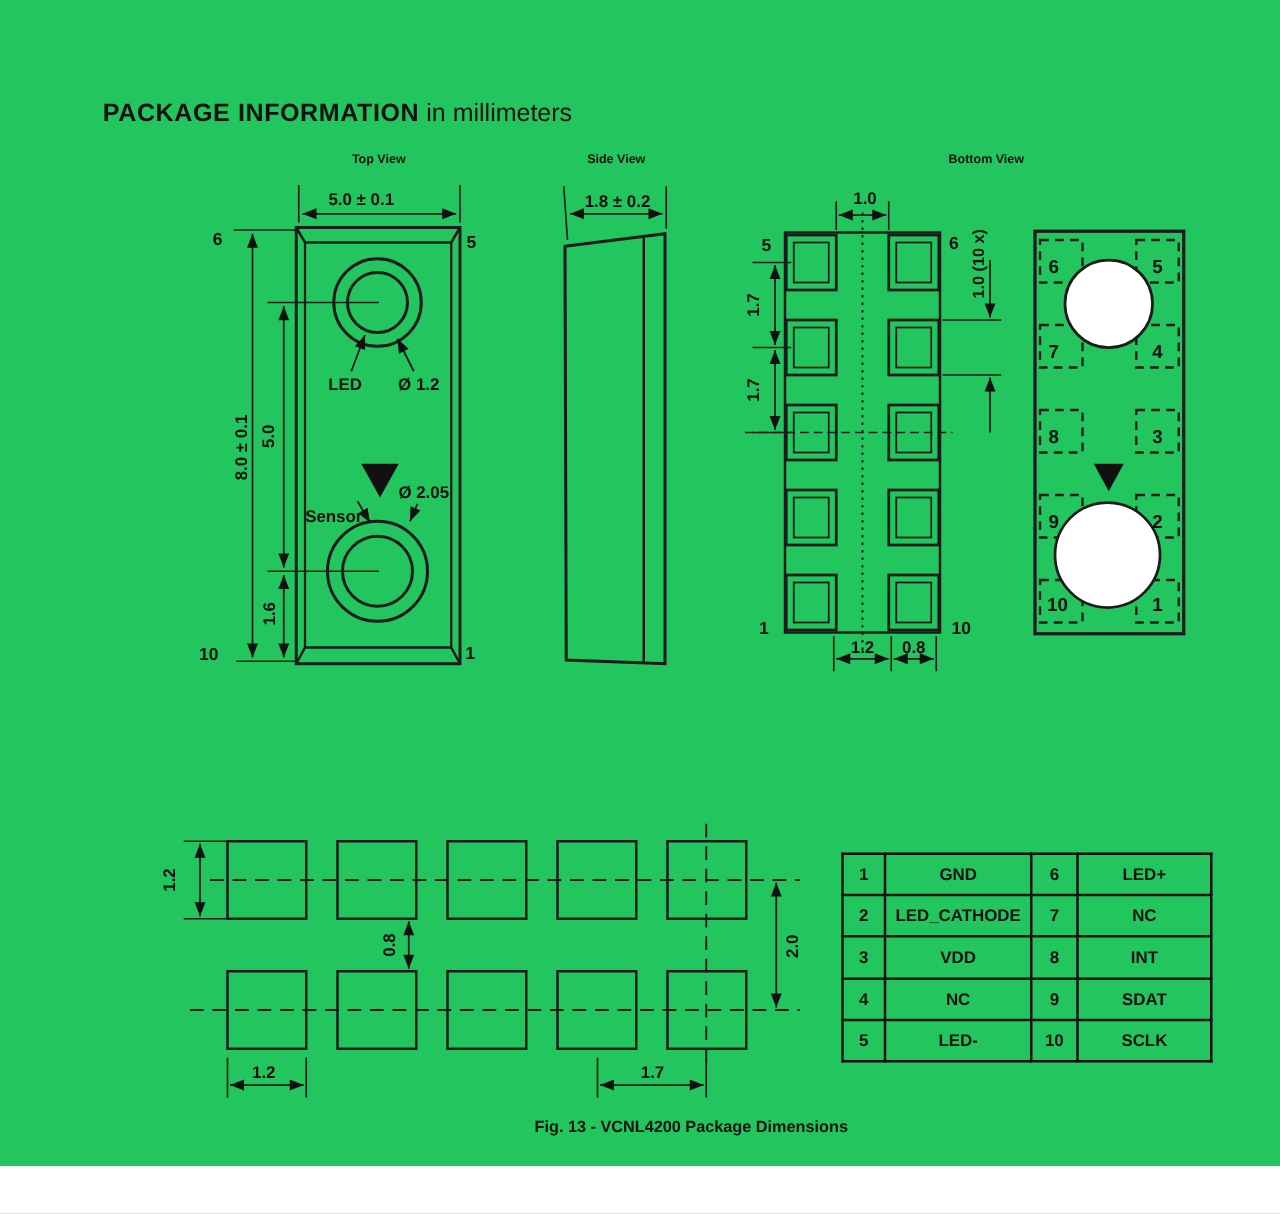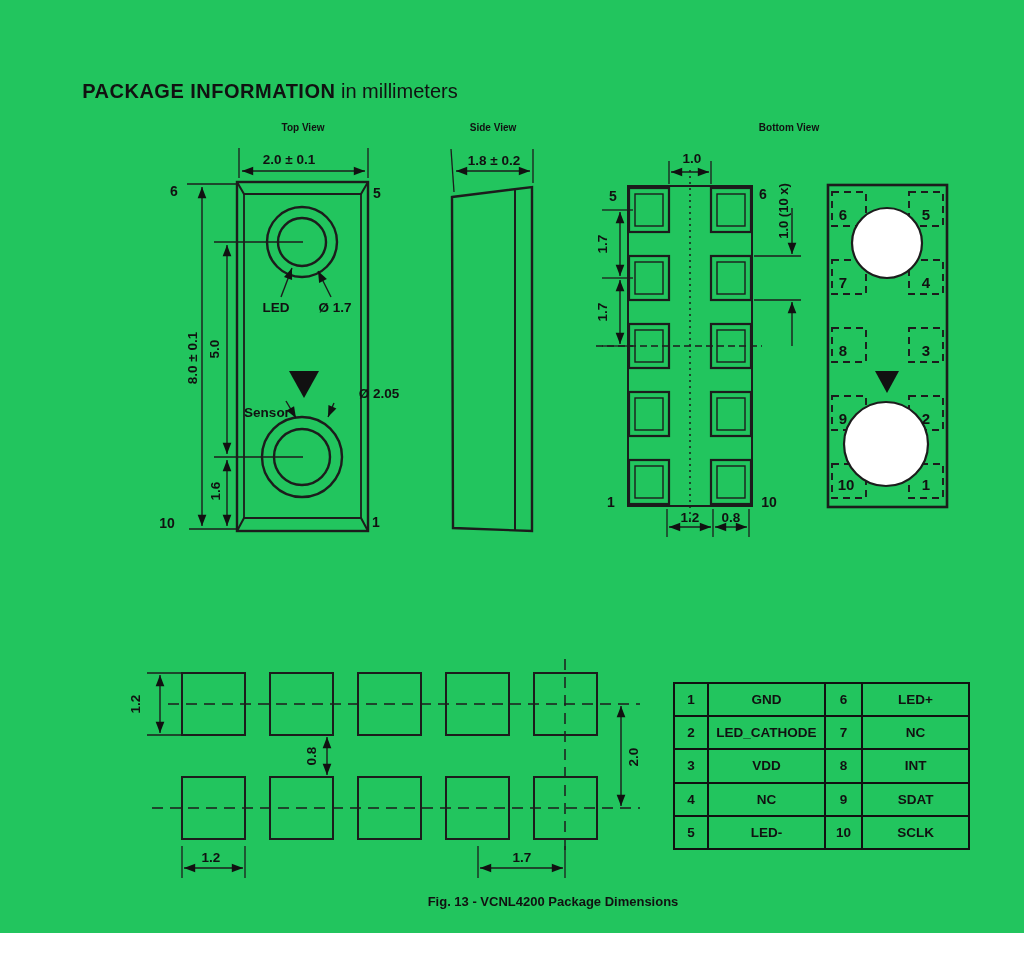--- a/index.html
+++ b/index.html
@@ -177,32 +177,32 @@
       <line x1="565" y1="846" x2="565" y2="878" stroke-width="1.3"></line>
       <line x1="480" y1="868" x2="563" y2="868" stroke-width="1.4" marker-start="url(#ah)" marker-end="url(#ah)"></line>
     </g>
   </svg>
 
   <div id="hdr">
     <span class="b">PACKAGE INFORMATION</span><span> in millimeters</span>
   </div>
 
   <div class="lbl vtitle" style="left:303px;top:128px;">Top View</div>
-  <div class="lbl" style="left:289px;top:160px;">2.0 ± 0.1</div>
+  <div class="lbl" style="left:289px;top:160px;">5.0 ± 0.1</div>
   <div class="lbl pnum" style="left:174px;top:191px;">6</div>
   <div class="lbl pnum" style="left:377px;top:193px;">5</div>
   <div class="lbl pnum" style="left:167px;top:523px;">10</div>
   <div class="lbl pnum" style="left:376px;top:522px;">1</div>
   <div class="lbl rot" style="left:193px;top:358px;">8.0 ± 0.1</div>
   <div class="lbl rot" style="left:215px;top:349px;">5.0</div>
   <div class="lbl rot" style="left:216px;top:491px;">1.6</div>
   <div class="lbl" style="left:276px;top:308px;">LED</div>
-  <div class="lbl" style="left:335px;top:308px;">Ø 1.7</div>
+  <div class="lbl" style="left:335px;top:308px;">Ø 1.2</div>
   <div class="lbl" style="left:267px;top:392px;margin-top:21px;">Sensor</div>
-  <div class="lbl" style="left:339px;top:394px;margin-left:40px;">Ø 2.05</div>
+  <div class="lbl" style="left:339px;top:394px;">Ø 2.05</div>
 
   <div class="lbl vtitle" style="left:493px;top:128px;">Side View</div>
   <div class="lbl" style="left:494px;top:161px;">1.8 ± 0.2</div>
 
   <div class="lbl vtitle" style="left:789px;top:128px;">Bottom View</div>
   <div class="lbl" style="left:692px;top:159px;">1.0</div>
   <div class="lbl pnum" style="left:613px;top:196px;">5</div>
   <div class="lbl pnum" style="left:763px;top:194px;">6</div>
   <div class="lbl pnum" style="left:611px;top:502px;">1</div>
   <div class="lbl pnum" style="left:769px;top:502px;">10</div>

